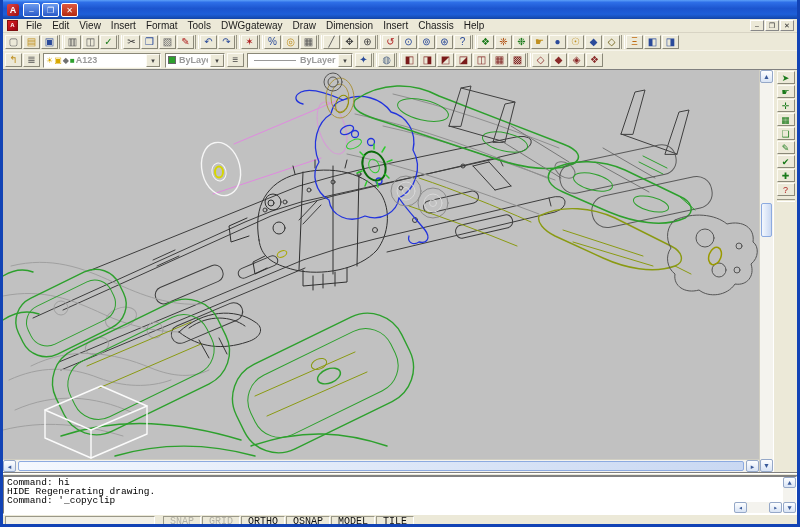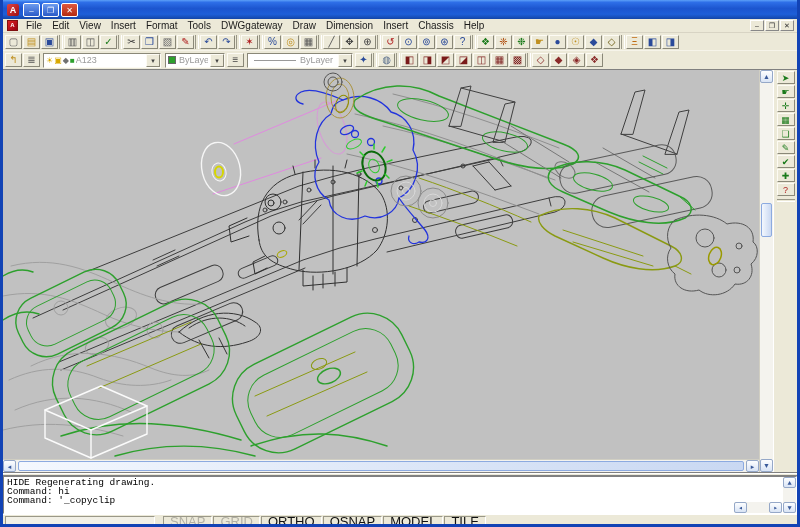--- a/index.html
+++ b/index.html
@@ -31,21 +31,21 @@
   .tb-row{display:flex;align-items:center;background:var(--ui_tan);padding:1px 2px;}
   .tb-row1{height:17px;flex:0 0 17px;}
   .tb-row2{height:19px;flex:0 0 19px;border-top:1px solid #f6f4ea;}
   .tbtn{width:17px;height:14px;display:flex;align-items:center;justify-content:center;margin-right:1px;
     background:var(--ui_tan);border:1px solid;border-color:#fdfbf4 #8a8878 #8a8878 #fdfbf4;cursor:default;flex:0 0 auto;}
   .tbtn .glyph{font-size:10px;line-height:10px;color:var(--icon-color,#444);}
   .tb-sep{width:4px;height:14px;flex:0 0 4px;margin-right:1px;border-left:1px solid #9a9888;border-right:1px solid #fff;background:transparent;}
   .combo{height:15px;display:flex;align-items:center;background:#fff;border:1px solid;border-color:#8a8878 #fdfbf4 #fdfbf4 #8a8878;
     font-size:9px;color:#9a9a9a;padding-left:2px;margin:0 2px;}
   .combo .cicon{font-size:8px;margin-right:1px;color:var(--icon-color,#888);}
-  .combo .val{flex:1;white-space:nowrap;overflow:hidden;}
+  .combo .val{flex:1;white-space:nowrap;overflow:hidden;font-weight:bold;}
   .combo .drop{width:14px;height:13px;background:var(--ui_tan);border:1px solid;border-color:#fdfbf4 #8a8878 #8a8878 #fdfbf4;
     font-size:7px;line-height:11px;text-align:center;color:#444;margin-left:2px;}
   .lt-line{display:inline-block;width:42px;height:1px;background:#9a9a9a;margin:0 4px;}
   .swatch{width:8px;height:8px;display:inline-block;margin-right:3px;border:1px solid #666;}
   
   .main{flex:1;display:grid;grid-template-columns:1fr 14px 24px;grid-template-rows:1fr 13px;
     border-top:1px solid #808080;}
   .cad{grid-column:1;grid-row:1;background:var(--canvas_gray);overflow:hidden;position:relative;}
   .cad svg{display:block;width:100%;height:100%;}
   .cad svg *{fill:none;stroke-linecap:round;stroke-linejoin:round;}
@@ -70,21 +70,21 @@
     font-family:"Liberation Mono","DejaVu Sans Mono",monospace;font-size:9.5px;color:#000;position:relative;padding:1px 14px 1px 3px;overflow:hidden;}
   .cmd-line{height:9px;line-height:9px;white-space:pre;}
   .cmd-prompt{height:9px;line-height:9px;white-space:pre;}
   .cursor{display:inline-block;width:2px;height:9px;background:#000;vertical-align:text-bottom;margin-left:2px;}
   .cmd-vscroll{position:absolute;top:0;right:0;bottom:0;width:13px;background:#F4F3EE;display:flex;flex-direction:column;justify-content:space-between;}
   .cmd-vscroll .sb-btn{flex:0 0 11px;height:11px;}
   .cmd-hscroll{position:absolute;bottom:0;right:14px;width:48px;height:11px;background:#F4F3EE;display:flex;justify-content:space-between;}
   .cmd-hscroll .sb-btn{width:13px;height:11px;flex:0 0 13px;line-height:10px;}
   
   .statusbar{height:13px;flex:0 0 13px;background:var(--ui_tan);display:flex;align-items:center;
-    border-top:1px solid #fff;font-size:13px;padding:0 2px;}
+    border-top:1px solid #fff;font-size:10px;padding:0 2px;font-family:Liberation Mono, monospace;}
   .coords{width:150px;height:11px;border:1px solid;border-color:#9a9888 #fff #fff #9a9888;margin-right:8px;background:#f2f0e6;}
   .toggle{height:11px;line-height:10px;padding:0 6px;margin-right:1px;color:#111;
     border:1px solid;border-color:#9a9888 #fff #fff #9a9888;cursor:default;}
   .toggle.disabled{color:#b2b0a4;}
   .status-fill{flex:1;height:11px;}
 </style>
 </head>
 <body>
 
 <div class="window">
@@ -533,22 +533,22 @@
         </span>
       <div class="dock-groove"></div>
     </div>
   </div>
 
   <div class="groove"></div>
 
   <div class="cmdwin">
     <div>
 
-    <div class="cmd-line">HIDE Regenerating drawing.</div>
-        <div class="cmd-line">Command: hi</div>
+    <div class="cmd-line">Command: hi</div>
+        <div class="cmd-line">HIDE Regenerating drawing.</div>
         <div class="cmd-line">Command: '_copyclip</div>
       </div>
     <div class="cmd-vscroll">
       <div class="sb-btn">▲</div>
       <div class="sb-btn">▼</div>
     </div>
     <div class="cmd-hscroll">
       <div class="sb-btn">◂</div>
       <div class="sb-btn">▸</div>
     </div>

